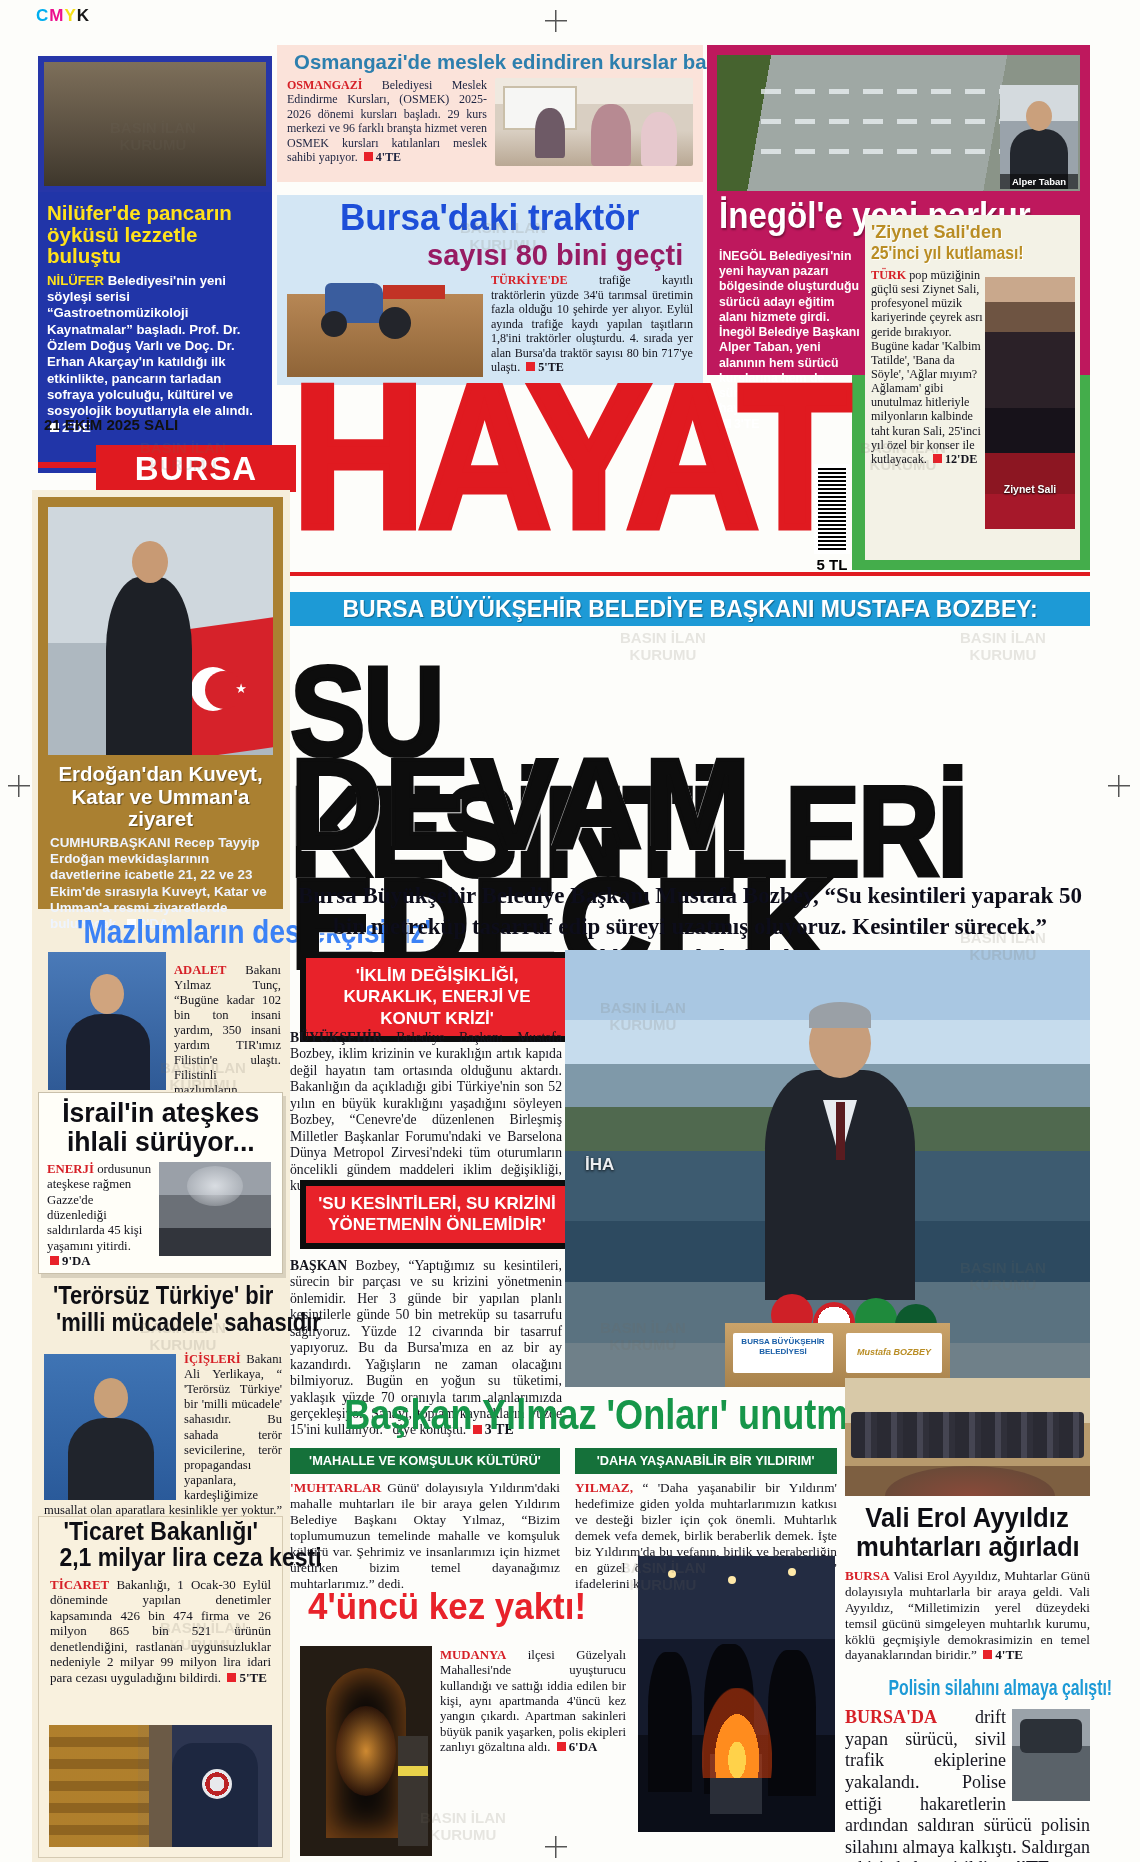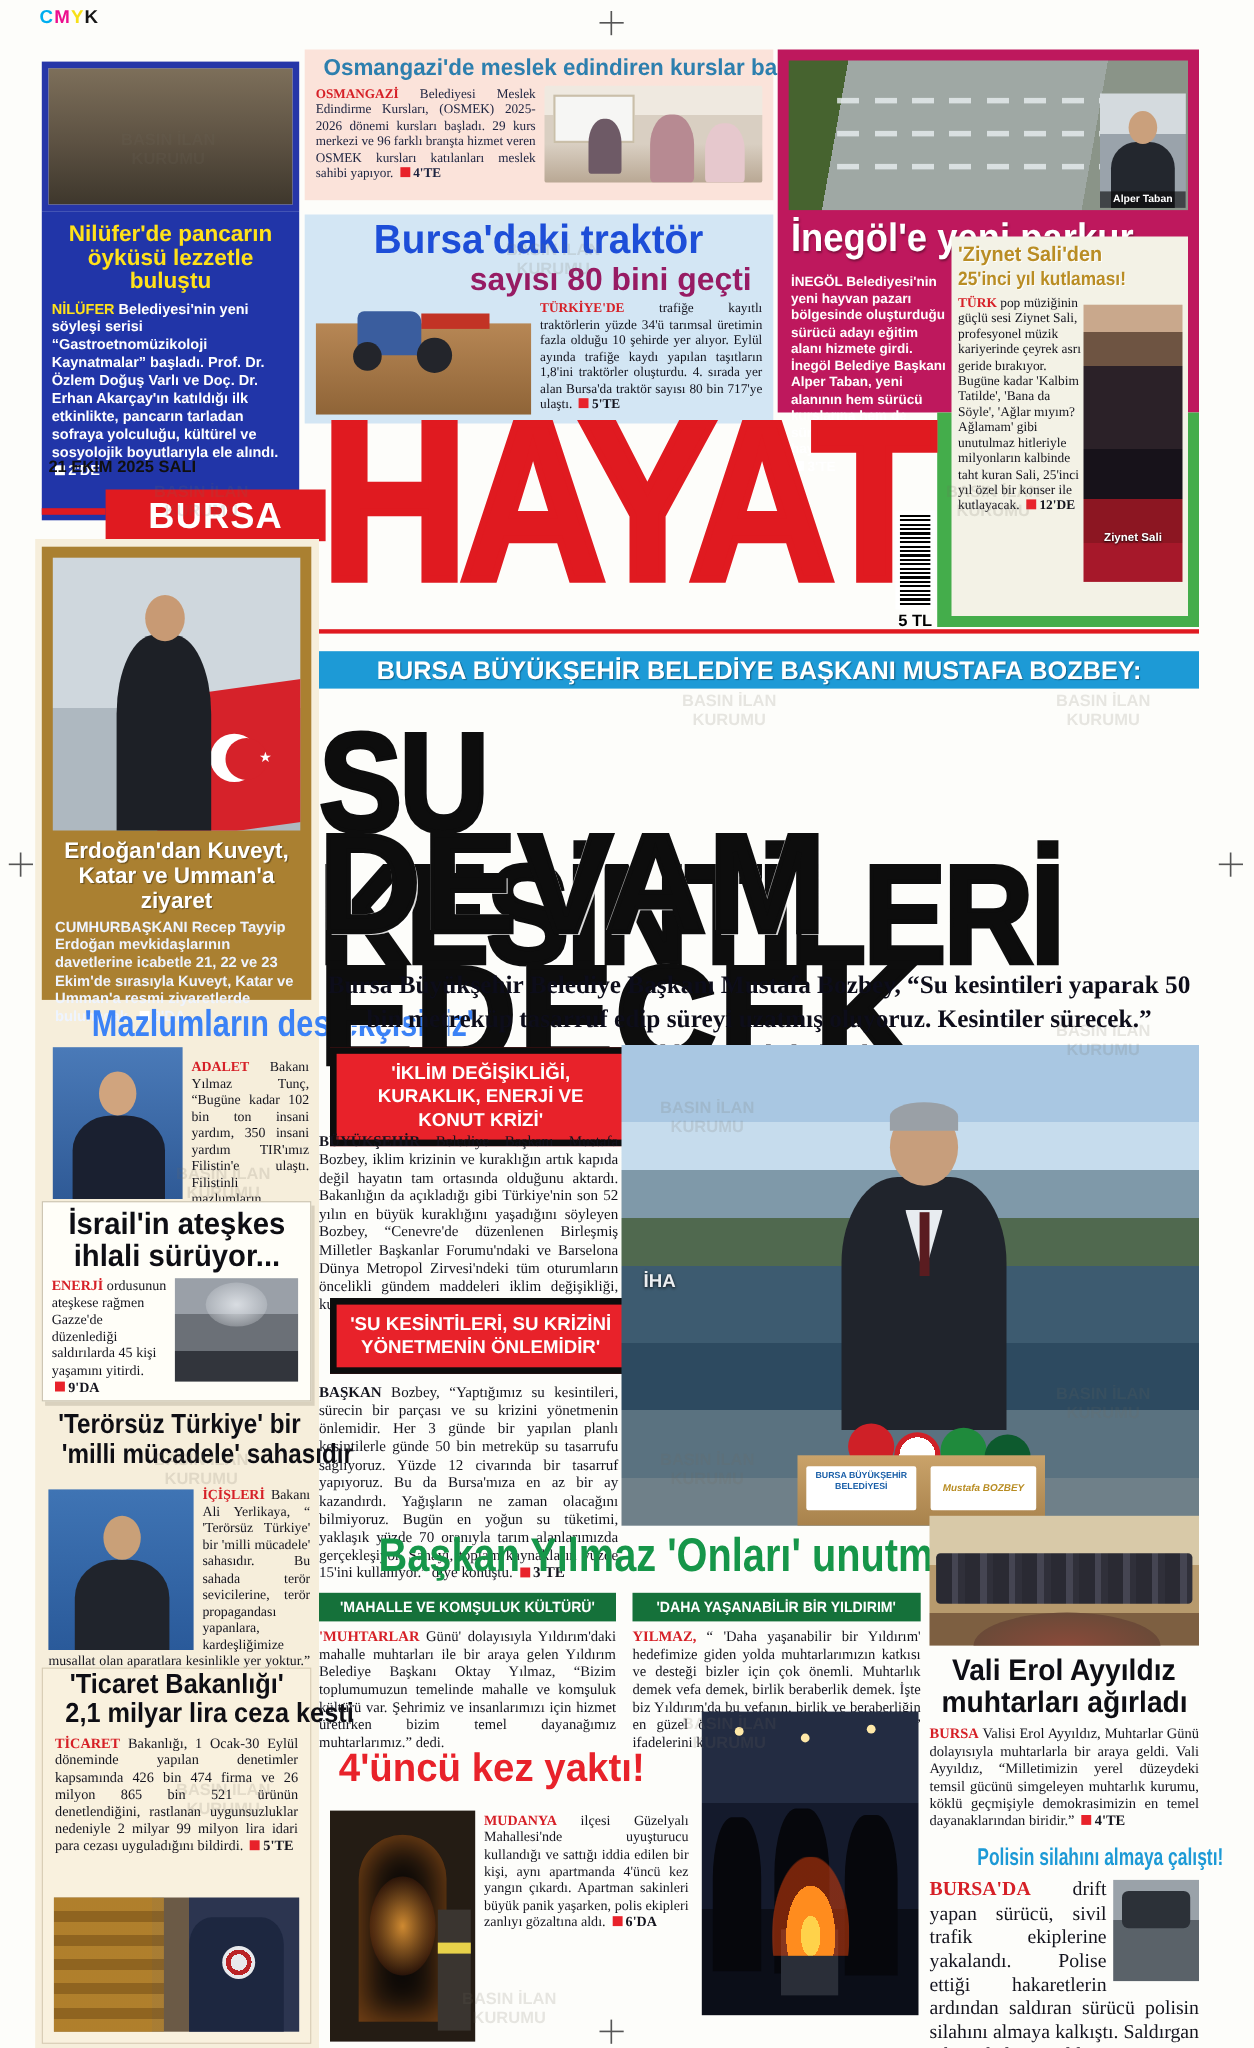--- a/index.html
+++ b/index.html
@@ -20,21 +20,21 @@
   .cxc{display:inline-block;white-space:nowrap;transform-origin:center center;}
   .serif{font-family:"Liberation Serif",serif;}
   .lead-red{color:#d62027;font-weight:bold;}
   .lead-dark{color:#14141e;font-weight:bold;}
   .jtext{text-align:justify;}
 
   
   .ph-nilufer-ev{left:38px;top:56px;width:234px;height:136px;border:6px solid #2636a8;box-sizing:border-box;
      background:linear-gradient(180deg,#7d6f5a,#5c5142 55%,#3e372c);}
   .box-nilufer{left:38px;top:192px;width:234px;height:281px;background:#2135a8;box-sizing:border-box;padding:8px 9px;}
-  .box-nilufer h2{margin:2px 0 6px;color:#ffe11a;font-size:20.5px;line-height:1.05;text-align:center;}
+  .box-nilufer h2{margin:2px 0 6px;color:#ffe11a;font-size:20.5px;line-height:1.05;}
   .box-nilufer p{margin:0;color:#fff;font-weight:bold;font-size:13.2px;line-height:1.24;}
   .box-osman{left:277px;top:45px;width:426px;height:137px;background:#fbe3da;box-sizing:border-box;padding:5px 10px;}
   .box-osman h2{margin:0;color:#2d7fae;font-size:21px;text-align:center;}
   .osman-row{display:flex;gap:8px;margin-top:4px;}
   .box-osman p{margin:0;font-size:12px;line-height:1.2;color:#1c2340;width:200px;}
   .ph-osmek{width:198px;height:88px;background:linear-gradient(180deg,#efe9e0 0 30%,#d9cfc2 30% 60%,#b9a894);
      border-radius:2px;position:relative;overflow:hidden;}
   .ph-osmek .board{position:absolute;left:8px;top:8px;width:70px;height:40px;background:#f6f6f4;border:2px solid #cabfa9;}
   .ph-osmek .fig{position:absolute;border-radius:45% 45% 8% 8%;}
   .box-traktor{left:277px;top:195px;width:426px;height:190px;background:#d3e6f4;box-sizing:border-box;}

